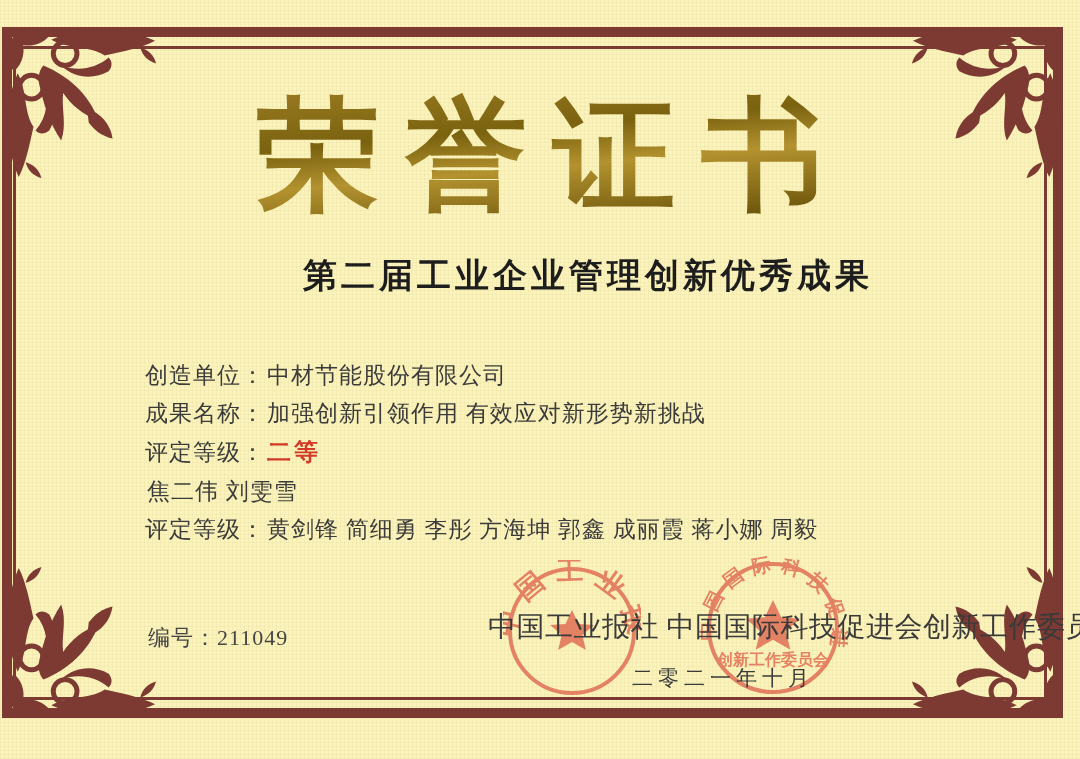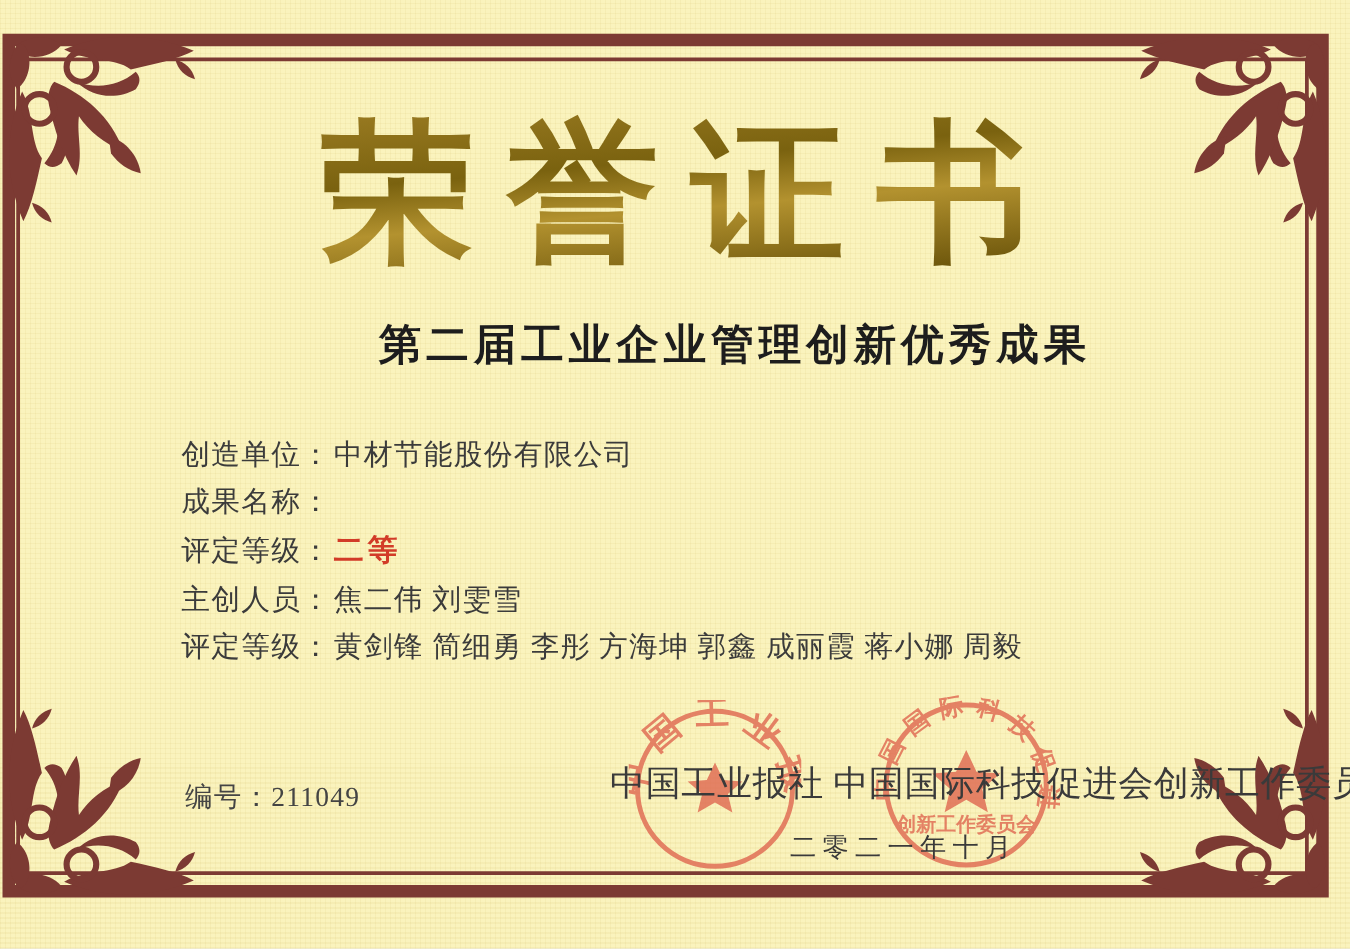--- a/index.html
+++ b/index.html
@@ -37,21 +37,21 @@
     text-indent:26px;
   }
   .subtitle{
     position:absolute;top:253px;left:0;width:100%;
     text-align:center;
     font-size:34px;font-weight:bold;letter-spacing:4px;color:#1d1d1d;
     font-family:Liberation Sans, sans-serif;
     padding-left:48px;
   }
   
-  .fields{position:absolute;left:145px;top:348px;z-index:3;}
+  .fields{position:absolute;left:145px;top:360px;z-index:3;}
   .frow{height:38px;display:flex;align-items:baseline;font-size:23px;color:#3b3b3b;letter-spacing:1px;white-space:nowrap;}
   .frow .val{margin-left:2px;}
   .frow.grade-row{height:40px;}
   .grade{font-size:24px;font-weight:bold;color:#d23b28;letter-spacing:3px;font-family:"Liberation Sans","DejaVu Sans",sans-serif;}
   
   .serial{position:absolute;left:148px;top:623px;font-size:22px;color:#444;letter-spacing:1px;z-index:3;}
   .issuer-block{position:absolute;left:488px;top:608px;width:470px;text-align:center;z-index:3;}
   .issuer-line{font-size:28px;color:#3a3a3a;letter-spacing:0.5px;white-space:nowrap;}
   .issue-date{margin-top:18px;font-size:21px;color:#3a3a3a;letter-spacing:5px;}
   
@@ -164,27 +164,27 @@
 
   <div class="subtitle">第二届工业企业管理创新优秀成果</div>
 
   <div class="fields">
     <div class="frow">
       <span class="lab">创造单位：</span>
       <span class="val">中材节能股份有限公司</span>
     </div>
     <div class="frow">
       <span class="lab">成果名称：</span>
+      <span class="val">加强创新引领作用  有效应对新形势新挑战</span>
     </div>
     <div class="frow grade-row">
       <span class="lab">评定等级：</span>
       <span class="val grade">二等</span>
     </div>
     <div class="frow">
-      <span class="lab">主创人员：</span>
       <span class="val">焦二伟  刘雯雪</span>
     </div>
     <div class="frow">
       <span class="lab">评定等级：</span>
       <span class="val">黄剑锋  简细勇  李彤  方海坤  郭鑫  成丽霞  蒋小娜  周毅</span>
     </div>
   </div>
 
   <div class="serial">
     <span>编号：</span><span>211049</span>

